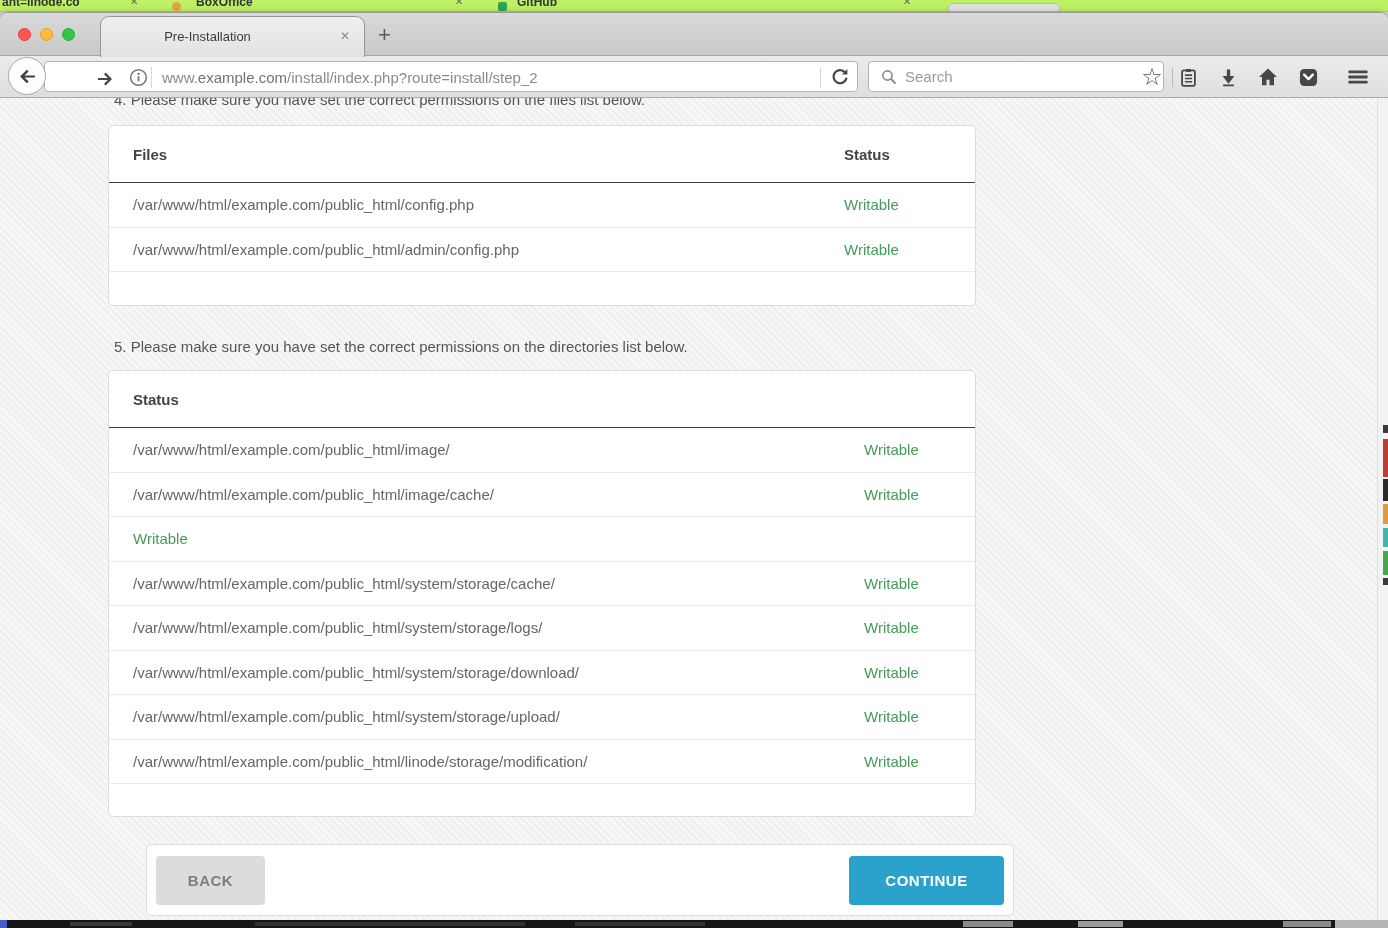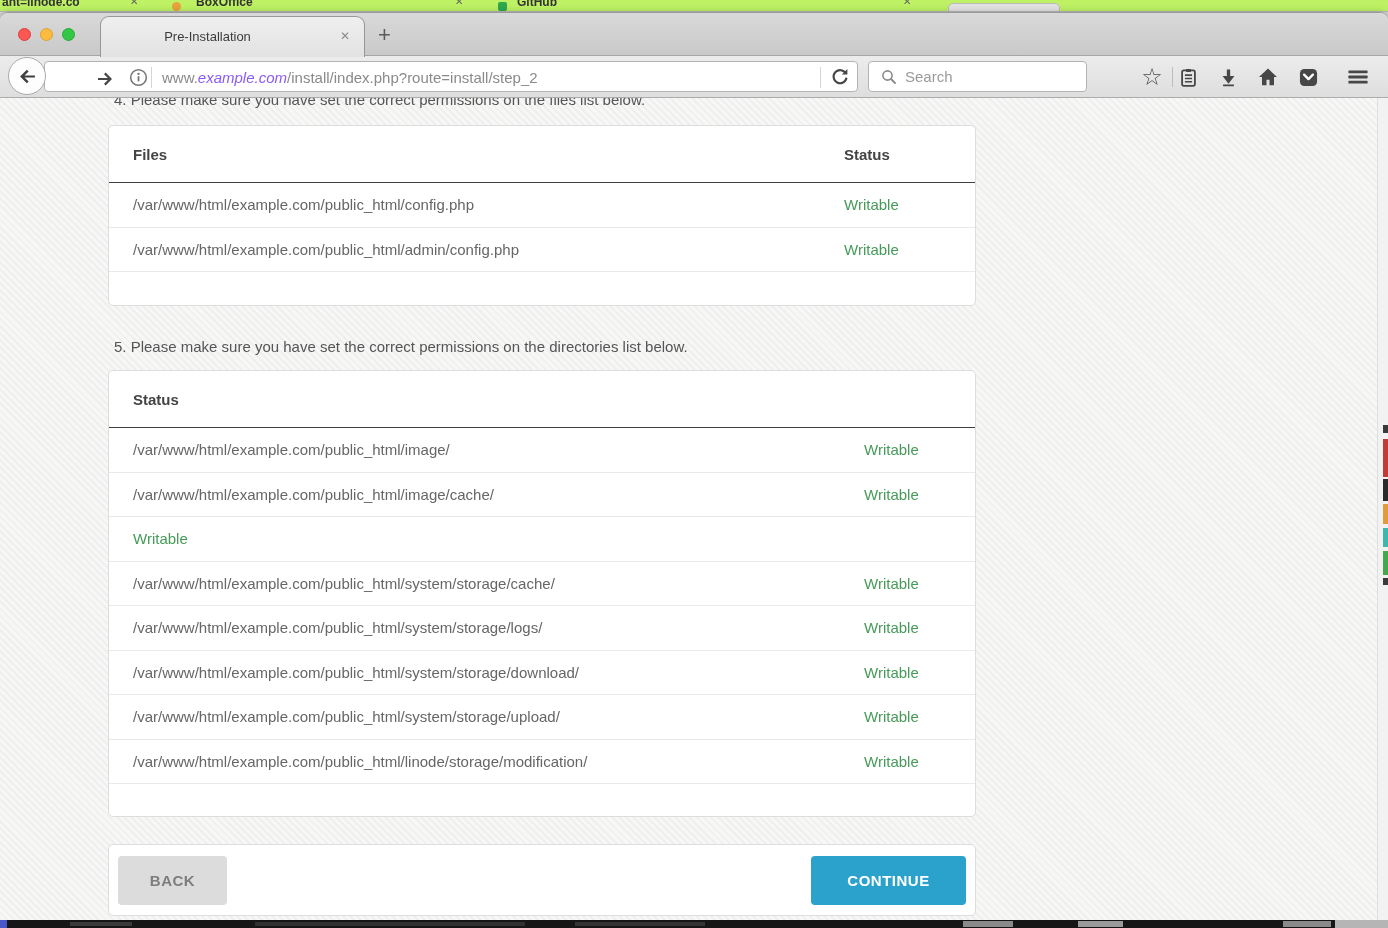--- a/index.html
+++ b/index.html
@@ -55,26 +55,26 @@
   }
   .back-btn {
     position:absolute; left:8px; top:1px; width:38px; height:38px; border-radius:50%;
     background:#fdfdfd; border:1px solid #ababab; z-index:2;
     display:flex; align-items:center; justify-content:center;
   }
   .fwd-btn { position:absolute; left:52px; top:9px; z-index:3; }
   .info-btn { position:absolute; left:84px; top:6px; }
   .url-sep { position:absolute; left:106px; top:5px; width:1px; height:21px; background:#d6d6d6; }
   .url-text { position:absolute; left:117px; top:7px; font-size:15px; white-space:nowrap; }
-  .url-text .dim { color:#8a8a8a; } .url-text .dom { color:#8b5cf6;font-style:italic; }
+  .url-text .dim { color:#8a8a8a; } .url-text .dom { color:#737373; }
   .reload-btn { position:absolute; right:7px; top:5px; }
   .reload-sep { position:absolute; right:36px; top:5px; width:1px; height:21px; background:#d6d6d6; }
 
   .searchbox {
-    position:absolute; left:868px; top:5px; width:219px; height:31px;
+    position:absolute; left:868px; top:5px; width:296px; height:31px;
     background:#fff; border:1px solid #b3b3b3; border-radius:4px;
   }
   .search-input {
     position:absolute; left:36px; top:0; width:215px; height:29px; border:none; outline:none;
     font-size:15px; color:#444; font-family:"Liberation Sans",sans-serif; background:transparent;
   }
   .search-input::placeholder { color:#9a9a9a; }
   .search-mag { position:absolute; left:12px; top:7px; }
 
   .tb-icon { position:absolute; top:8px; width:26px; height:26px; display:flex; align-items:center; justify-content:center; }
@@ -92,21 +92,21 @@
   }
   .thead { display:flex; height:57px; align-items:center; padding:0 24px; border-bottom:1px solid #404040; }
   .trow  { display:flex; height:44.5px; align-items:center; padding:0 24px; border-bottom:1px solid #e9e9e9; }
   .cell-name { flex:1; font-size:15px; color:#666; }
   .thead .cell-name, .thead .cell-status { font-weight:bold; color:#444; font-size:15px; }
   .files-tbl .cell-status { width:107px; }
   .dirs-tbl  .cell-status { width:87px; }
   .cell-status { font-size:15px; }
   .writable { color:var(--success,#469b58); }
 
-  .btn-panel { height:72px; }
+  .btn-panel { height:72px;margin-left:38px; }
   .btn {
     position:absolute; top:11px; height:49px; border:none; border-radius:4px;
     font-family:"Liberation Sans",sans-serif; font-weight:bold; font-size:15px; letter-spacing:.5px;
   }
   .btn-back { left:9px; width:109px; background:#dcdcdc; color:#7d7d7d; }
   .btn-continue { right:9px; width:155px; background:var(--continue,#2ba2cc); color:#fff; }
 
   
   .scroll-track { position:absolute; right:0; top:0; width:11px; height:823px; background:#f2f2f2; border-left:1px solid #dedede; }
 

